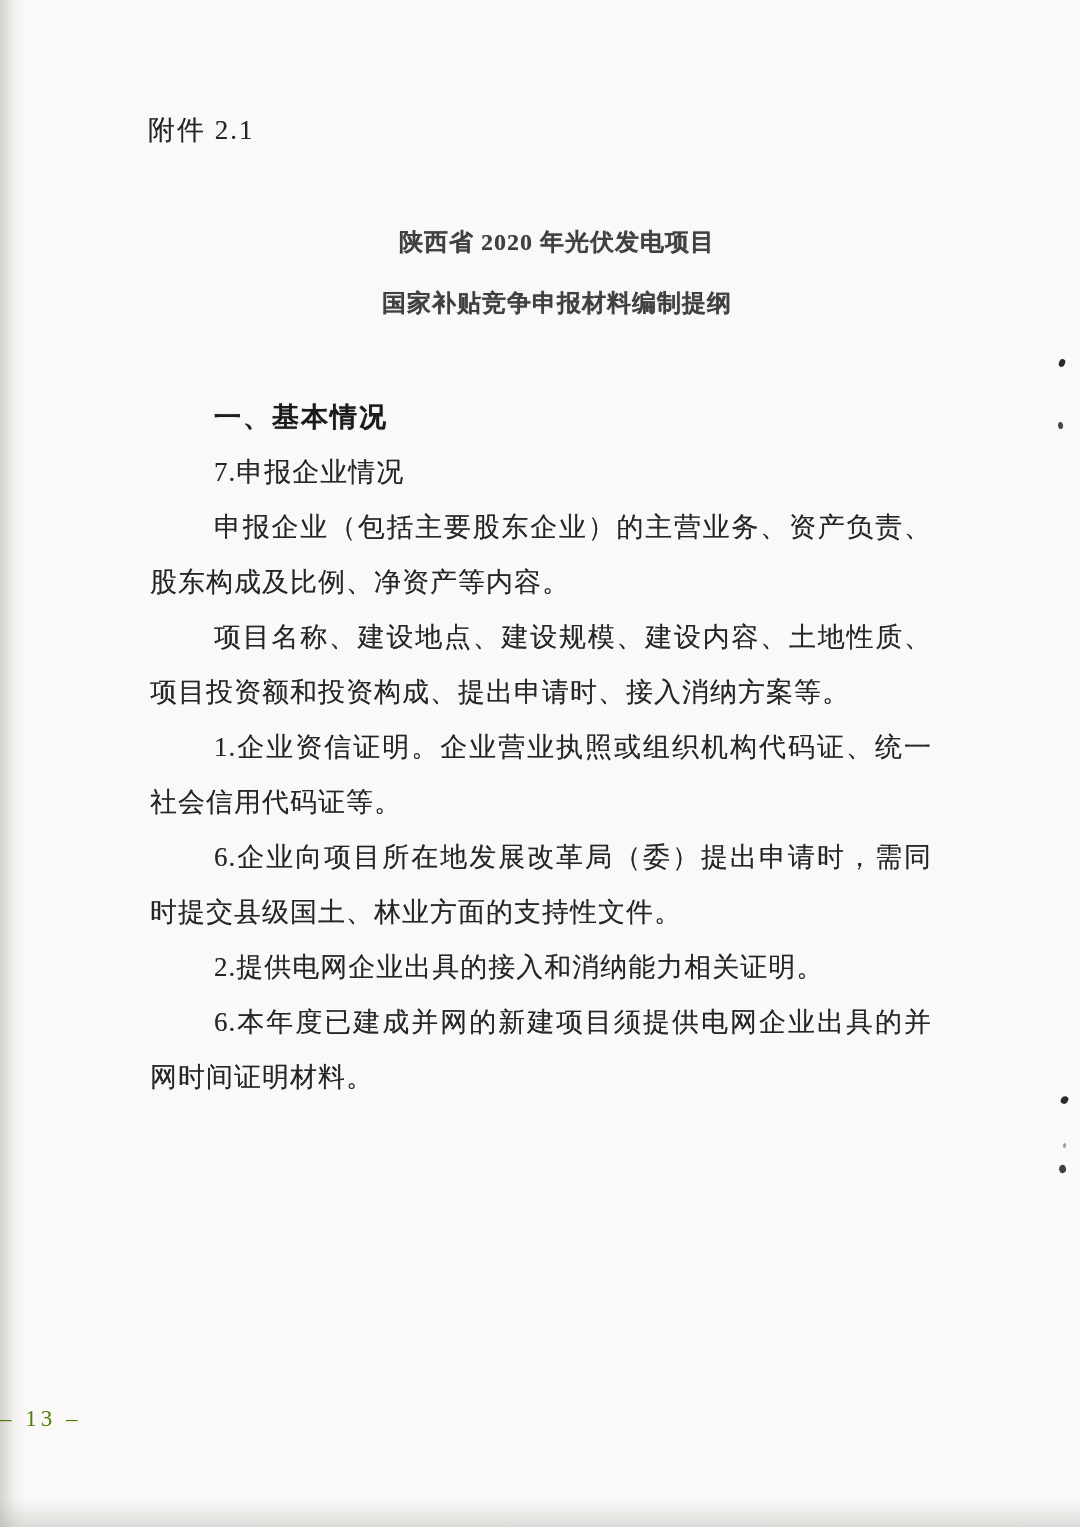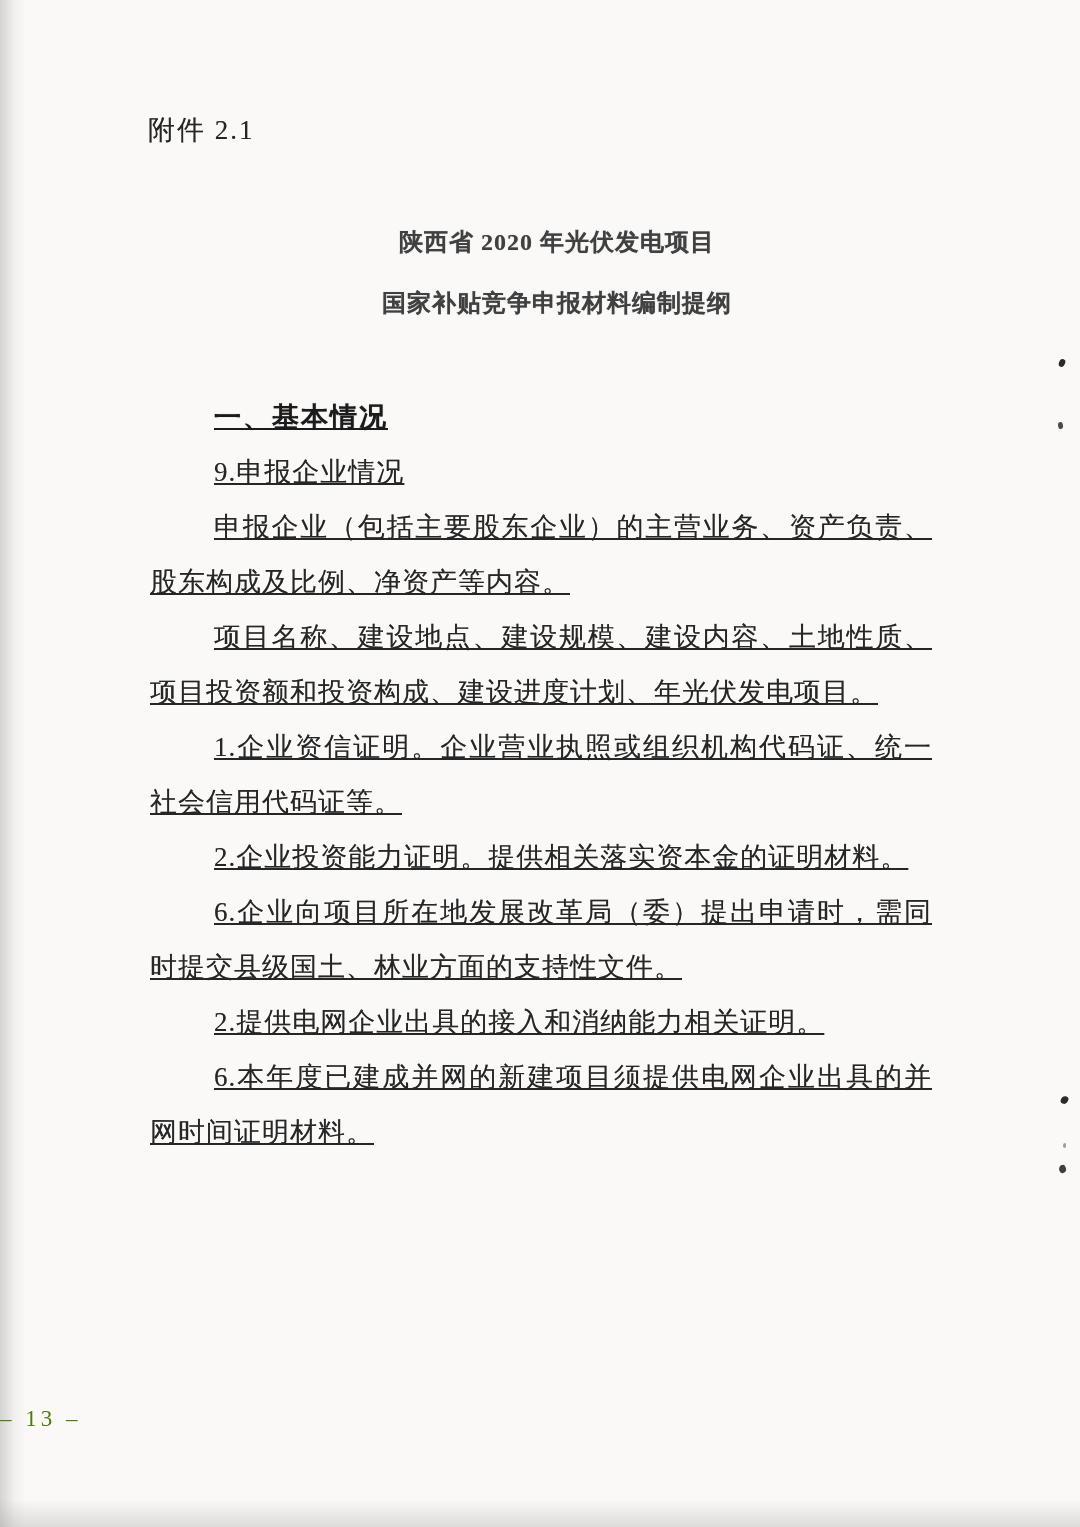--- a/index.html
+++ b/index.html
@@ -39,21 +39,20 @@
   .content{
     position:absolute;left:150px;top:390px;width:782px;
     font-size:27px;line-height:55px;
     text-align:justify;
     text-shadow:0 0 .6px rgba(0,0,0,.38);
   }
   .content p{
     margin:0;
     text-indent:64px;
     letter-spacing:1px;
-    text-decoration:underline;
   }
   .content p.heading{
     font-weight:bold;color:#1b1b1b;
     letter-spacing:2px;
     text-shadow:0 0 .8px rgba(0,0,0,.55);
   }
   .page-number{
     position:absolute;left:0;right:0;top:1406px;
     text-align:left;font-size:23px;letter-spacing:4px;color:#4d7c0f;font-family:Liberation Serif, serif;
   }
@@ -72,25 +71,24 @@
 
   <div class="attachment-label">附件 2.1</div>
 
   <div class="title-block">
     <div>陕西省 2020 年光伏发电项目</div>
     <div>国家补贴竞争申报材料编制提纲</div>
   </div>
 
   <div class="content">
     <p class="heading">一、基本情况</p>
-    <p>9.申报企业情况</p>
+    <p>7.申报企业情况</p>
     <p>申报企业（包括主要股东企业）的主营业务、资产负责、股东构成及比例、净资产等内容。</p>
-    <p>项目名称、建设地点、建设规模、建设内容、土地性质、项目投资额和投资构成、建设进度计划、年光伏发电项目。</p>
+    <p>项目名称、建设地点、建设规模、建设内容、土地性质、项目投资额和投资构成、提出申请时、接入消纳方案等。</p>
     <p>1.企业资信证明。企业营业执照或组织机构代码证、统一社会信用代码证等。</p>
-    <p>2.企业投资能力证明。提供相关落实资本金的证明材料。</p>
     <p>6.企业向项目所在地发展改革局（委）提出申请时，需同时提交县级国土、林业方面的支持性文件。</p>
     <p>2.提供电网企业出具的接入和消纳能力相关证明。</p>
     <p>6.本年度已建成并网的新建项目须提供电网企业出具的并网时间证明材料。</p>
   </div>
 
   <div class="page-number">– 13 –</div>
 
   <span class="speck s1"></span>
   <span class="speck s2"></span>
   <span class="speck s3"></span>

